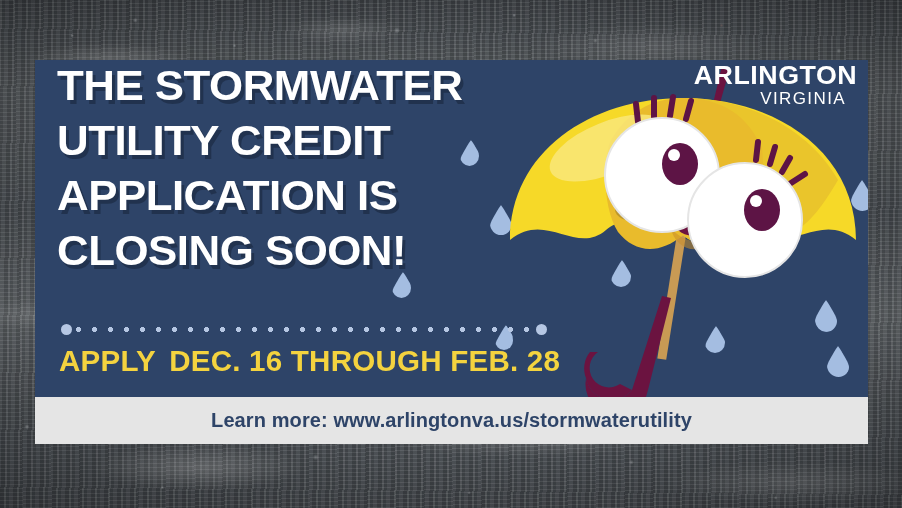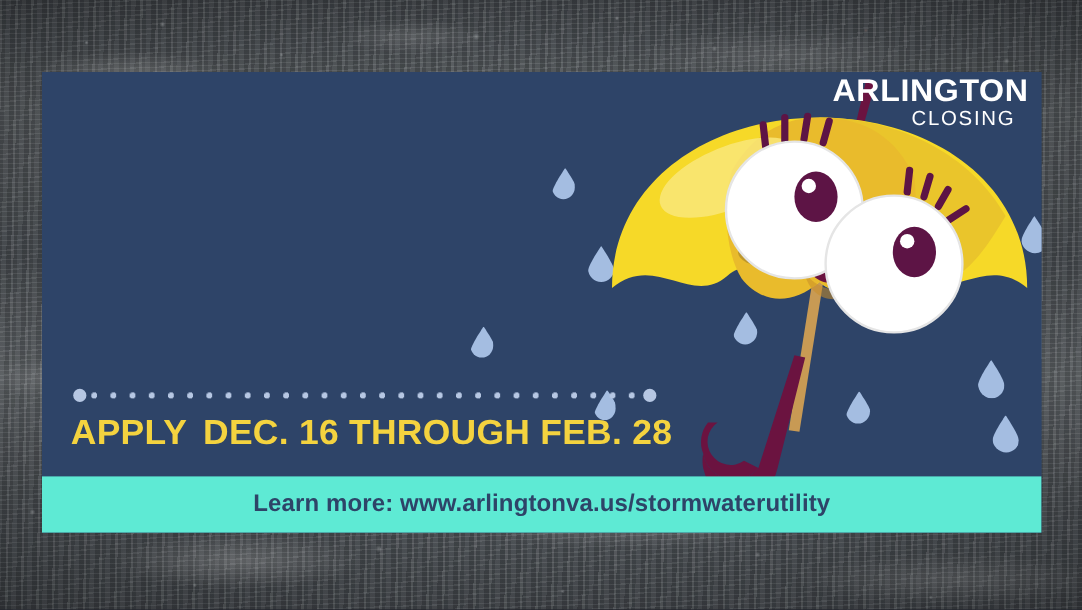--- a/index.html
+++ b/index.html
@@ -71,21 +71,21 @@
      background-image:radial-gradient(circle 2.6px at 2.6px 2.6px,#b6c7e3 99%,transparent 100%);
      background-size:16px 5px;background-repeat:repeat-x;}
 
   
   .apply{position:absolute;left:24px;top:285px;white-space:nowrap;
      font-weight:700;font-size:29px;letter-spacing:.2px;color:#f4d33f;
      transform:scaleX(1.02);transform-origin:left center;}
   .apply .sp{display:inline-block;width:13px;}
 
   
-  .ybar{position:absolute;left:0;right:0;bottom:0;height:47px;background:#5eead4;
+  .ybar{position:absolute;left:0;right:0;bottom:0;height:47px;background:#e5e5e5;
         display:flex;align-items:center;justify-content:center;}
   .ybar span{font-weight:700;font-size:20px;color:#2e4468;letter-spacing:.1px;}
 
   
   .logo{position:absolute;right:22px;top:-45px;width:150px;text-align:right;z-index:6;}
   .logo .mark{height:46px;display:flex;align-items:center;justify-content:center;}
   .logo .name{font-weight:700;font-size:26px;letter-spacing:.5px;color:#fff;line-height:28px;
               transform:scaleX(1.03);}
   .logo .state{font-weight:400;font-size:17px;letter-spacing:1.4px;color:#fff;line-height:20px;}
 </style>
@@ -159,20 +159,26 @@
         <ellipse cx="255" cy="160" rx="57" ry="57" fill="none" stroke="#e5e5e5" stroke-width="2"></ellipse>
         <ellipse cx="272" cy="150" rx="18" ry="21" fill="#5d1445"></ellipse>
         <circle cx="266" cy="141" r="6" fill="#ffffff"></circle>
       </svg>
     </div>
 
     <div class="drop" style="left:357px;top:212px;width:19px;height:26px;z-index:4;"></div>
     <div class="drop" style="left:816px;top:120px;width:23px;height:31px;z-index:4;"></div>
     <div class="drop" style="left:792px;top:286px;width:23px;height:31px;z-index:4;"></div>
 
+    <div class="head">
+      <div class="ln">THE STORMWATER</div>
+      <div class="ln">UTILITY CREDIT</div>
+      <div class="ln">APPLICATION IS</div>
+      <div class="ln">CLOSING SOON!</div>
+    </div>
 
     <div class="divider">
       <span class="end" style="left:0;"></span>
       <span class="mid"></span>
       <span class="end" style="right:0;"></span>
     </div>
 
     <div class="apply">
       <span>APPLY</span><span class="sp"></span><span>DEC. 16 THROUGH FEB. 28</span>
     </div>
@@ -184,17 +190,17 @@
     <div class="logo">
       <div class="mark">
         <svg width="46" height="46" viewBox="0 0 46 46" xmlns="http://www.w3.org/2000/svg" aria-hidden="true">
           <g fill="#ffffff">
             <path d="M23 1 L44 18 L30 29 C26 24 20 25 16 21 C12 17 16 11 23 9 Z"></path>
             <path d="M2 19 L15 8 C10 14 13 20 18 23 C23 26 28 27 31 31 L20 41 Z"></path>
           </g>
         </svg>
       </div>
       <div class="name">ARLINGTON</div>
-      <div class="state">CLOSING</div>
+      <div class="state">VIRGINIA</div>
     </div>
 
   </div>
 </div>
 
 </body></html>

